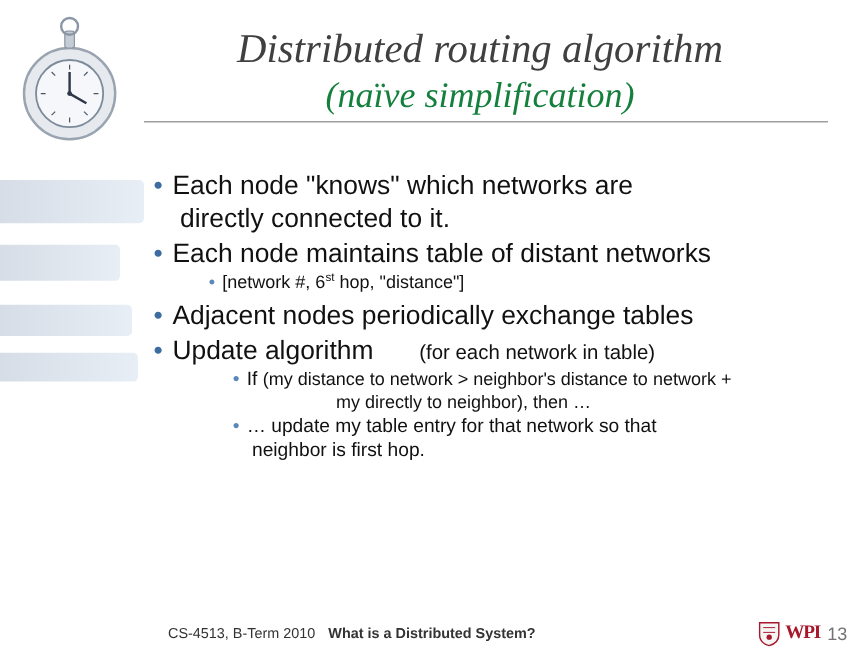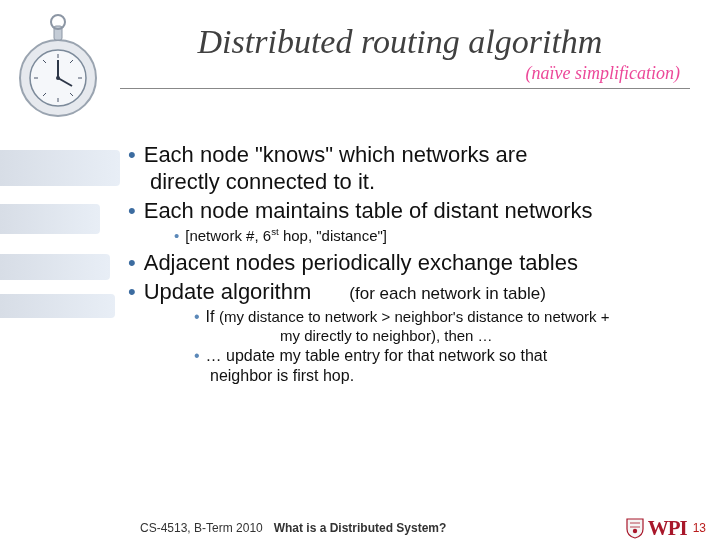--- a/index.html
+++ b/index.html
@@ -32,24 +32,23 @@
   .title {
     font-family: "Times New Roman", serif;
     font-style: italic;
     font-size: 34px;
     color: #404040;
     line-height: 1.15;
   }
   .subtitle {
     font-family: "Times New Roman", serif;
     font-style: italic;
-    font-size: 18px;
-    color: #ec4899;
+    font-size: 30px;
+    color: #15803d;
     margin-top: 2px;
-    text-align: right;
   }
   .title-rule {
     margin: 4px 30px 0 120px;
     border: none;
     border-top: 1px solid #888;
   }
   .bars {
     position: absolute;
     left: 0;
     top: 150px;
@@ -116,26 +115,26 @@
     align-items: center;
     gap: 4px;
   }
   .shield {
     width: 18px;
     height: 22px;
   }
   .wpi-text {
     font-family: "Times New Roman", serif;
     font-weight: bold;
-    font-size: 21px;
+    font-size: 16px;
     color: #a8172a;
     letter-spacing: -1px;
     text-align: right;
   }
-  .pagenum { font-size: 12px; color: #b91c1c; }
+  .pagenum { font-size: 15px; color: #737373; }
 </style>
 </head>
 <body>
 
 <div class="slide">
 
   <div class="watch-icon">
     <svg viewBox="0 0 100 120">
       <ellipse cx="50" cy="70" rx="38" ry="38" fill="#e6e9ee" stroke="#9aa4b0" stroke-width="2"></ellipse>
       <circle cx="50" cy="70" r="28" fill="#f5f7fa" stroke="#7c8a9a" stroke-width="1.5"></circle>

